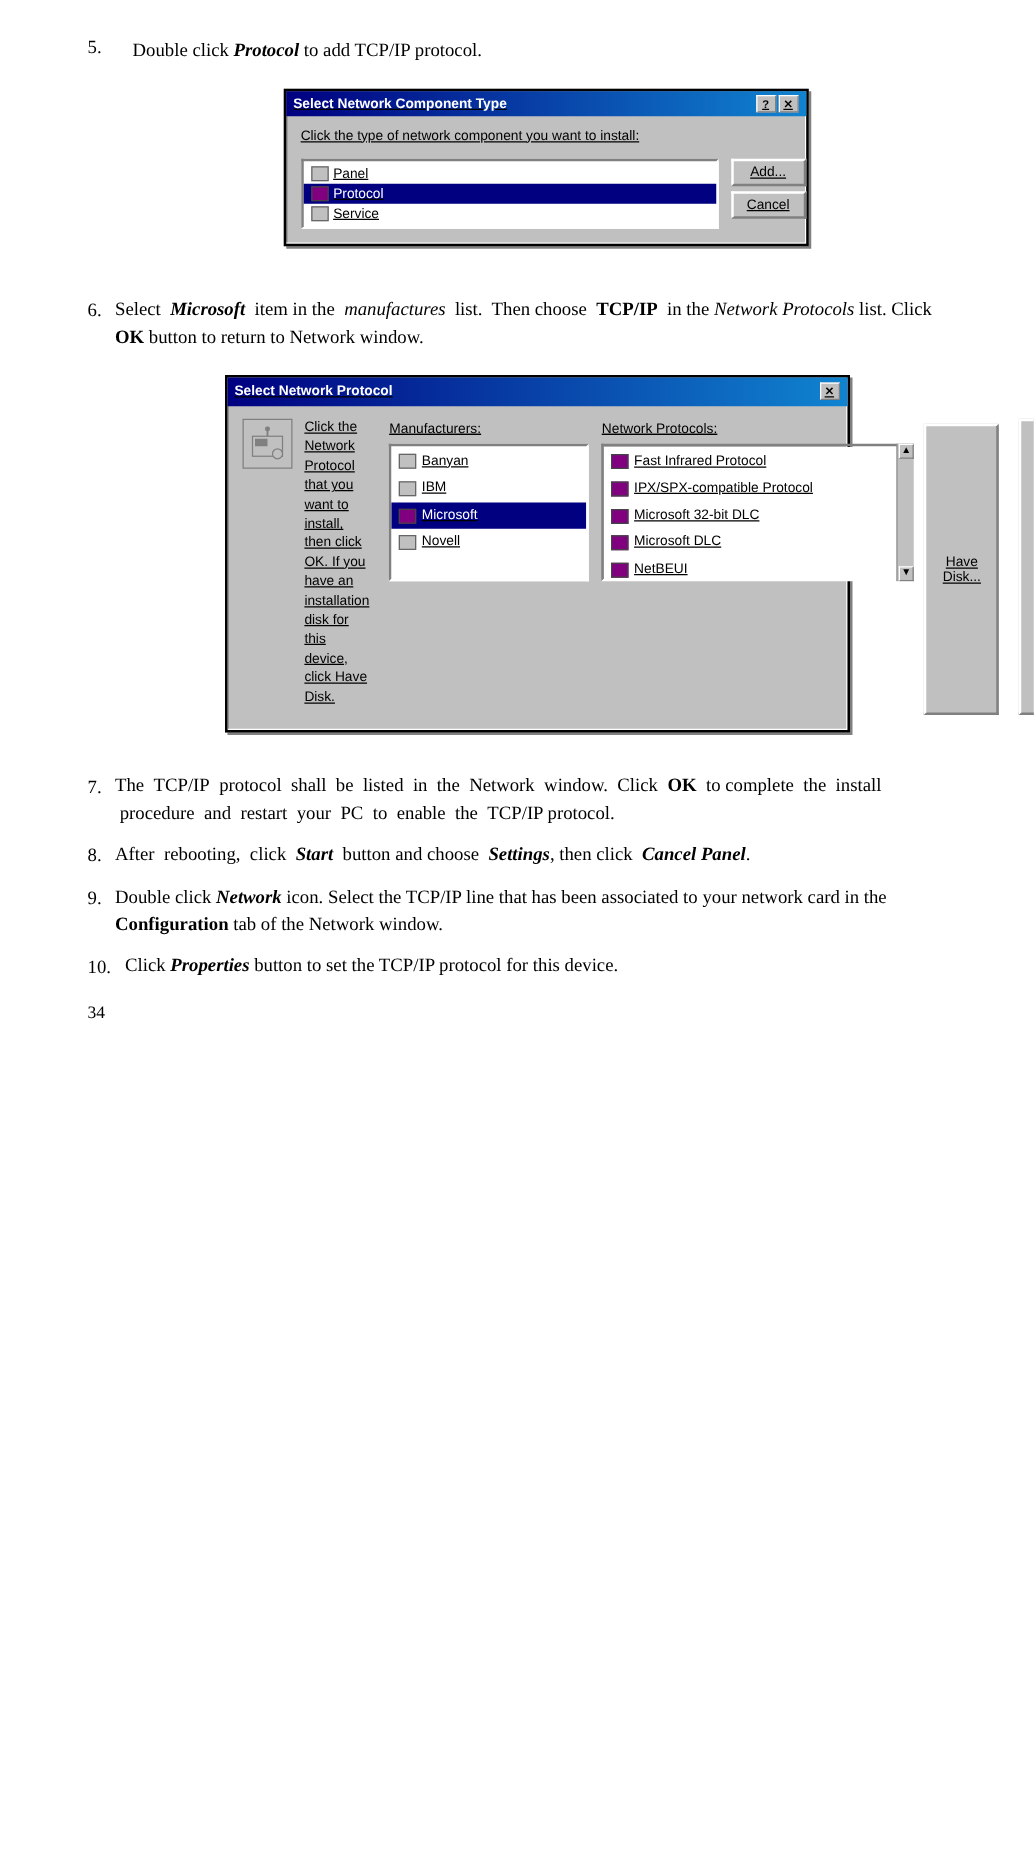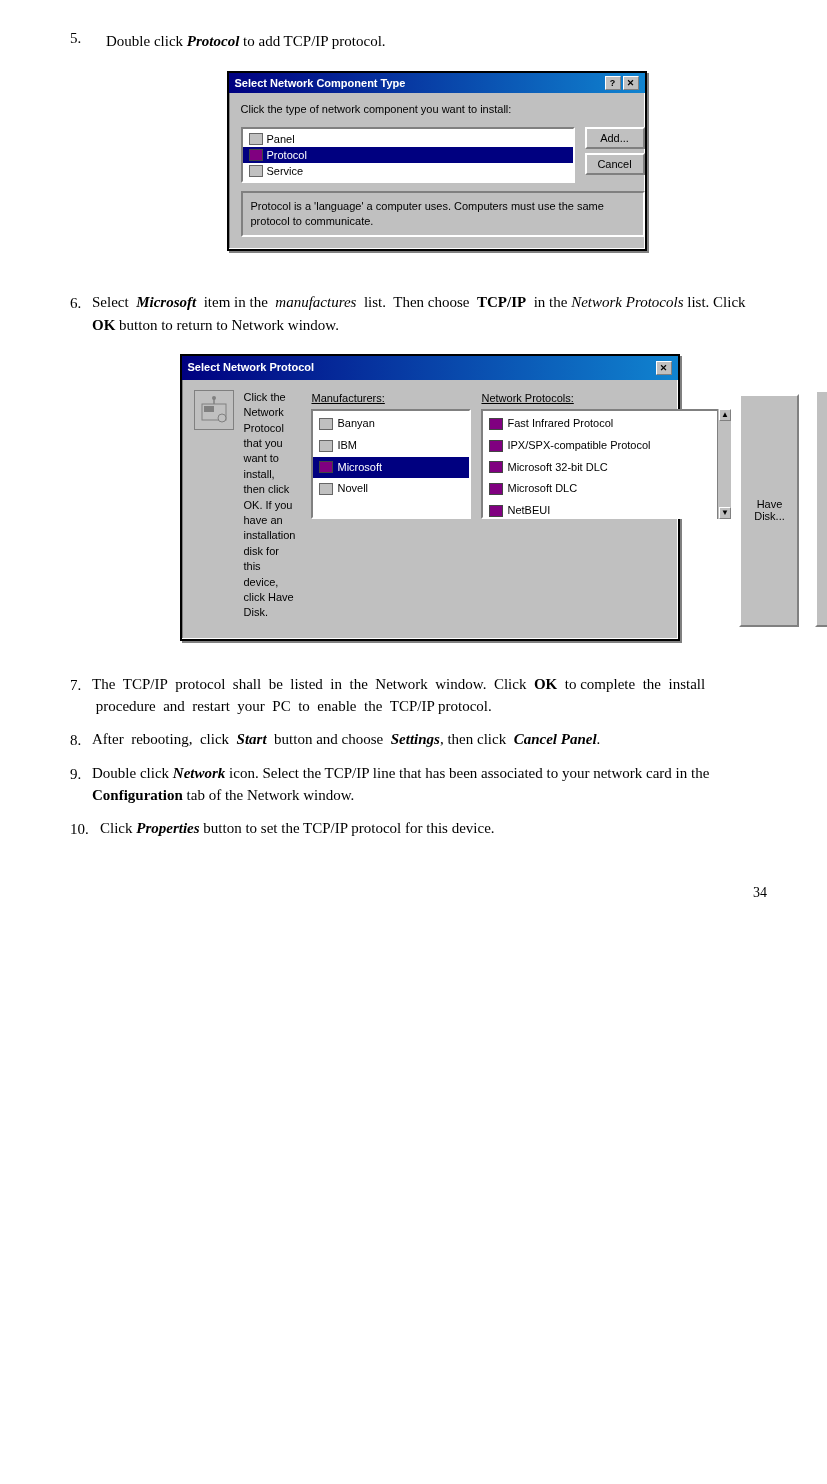--- a/index.html
+++ b/index.html
@@ -29,20 +29,21 @@
       justify-content: center;
       margin: 18px 0 22px 0;
     }
     
     .win-dialog {
       border: 2px solid #000;
       background: #c0c0c0;
       box-shadow: 2px 2px 0 #808080, -1px -1px 0 #fff inset, 1px 1px 0 #808080 inset;
       font-family: "Arial", sans-serif;
       font-size: 11px;
+      text-decoration: underline;
     }
     .win-titlebar {
       background: linear-gradient(to right, #000080, #1084d0);
       color: #fff;
       font-weight: bold;
       font-size: 11px;
       padding: 3px 6px;
       display: flex;
       align-items: center;
       justify-content: space-between;
@@ -200,22 +201,22 @@
       gap: 6px;
     }
     .divider-line {
       border: none;
       border-top: 1px solid #808080;
       margin: 4px 0;
     }
 
     
     .page-num {
-      text-align: right;
-      margin-top: 44px;
+      text-align: left;
+      margin-top: 17px;
       font-size: 14px;
     }
 
     
     .step-row {
       display: flex;
       margin-bottom: 10px;
       line-height: 1.6;
     }
     .step-row .num {
@@ -264,21 +265,20 @@
                   <span class="icon-service"></span>
                   <span>Service</span>
                 </li>
               </ul>
             </div>
             <div class="dialog1-btns">
               <button class="win-button">Add...</button>
               <button class="win-button">Cancel</button>
             </div>
           </div>
-          <div class="dialog1-desc">Protocol is a 'language' a computer uses. Computers must use the same protocol to communicate.</div>
         </div>
       </div>
     </div>
   </div>
 </div>
 
 <div class="step-row">
   <div class="num">6.</div>
   <div class="txt">
     <p>

